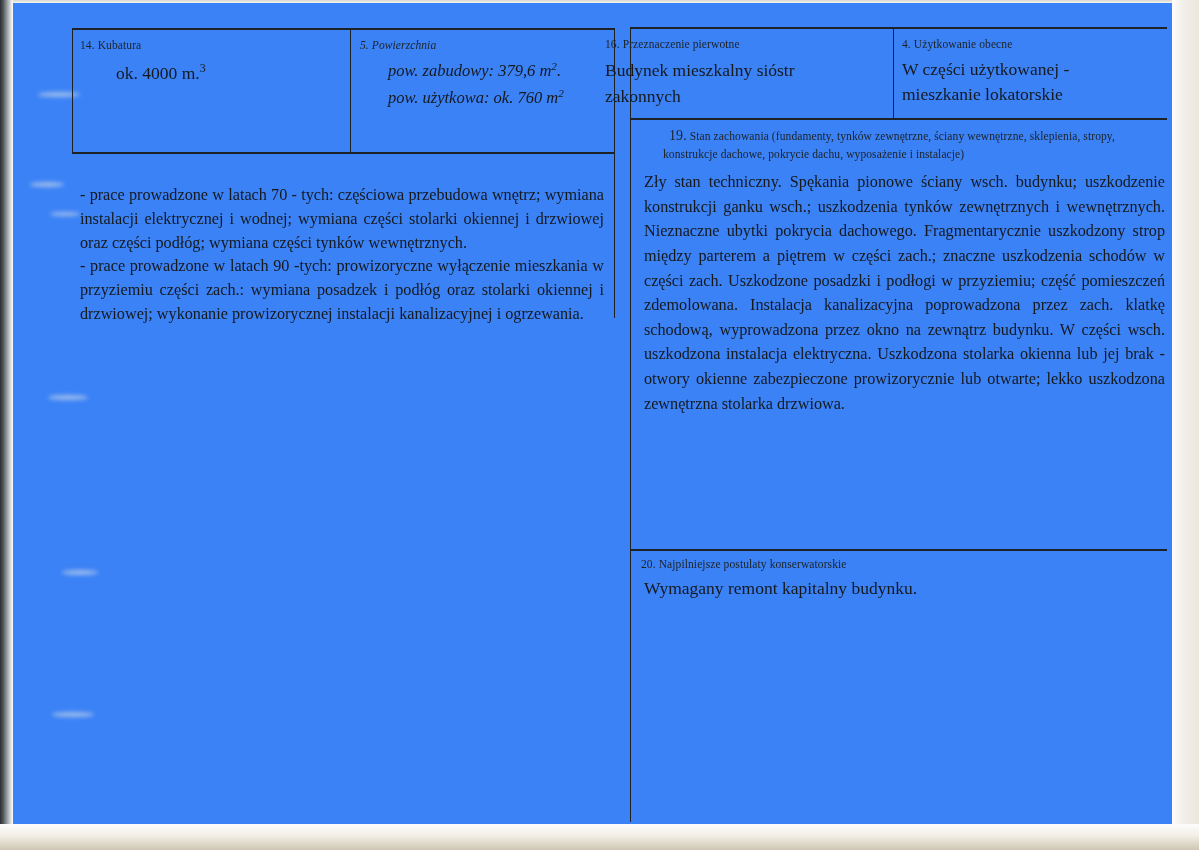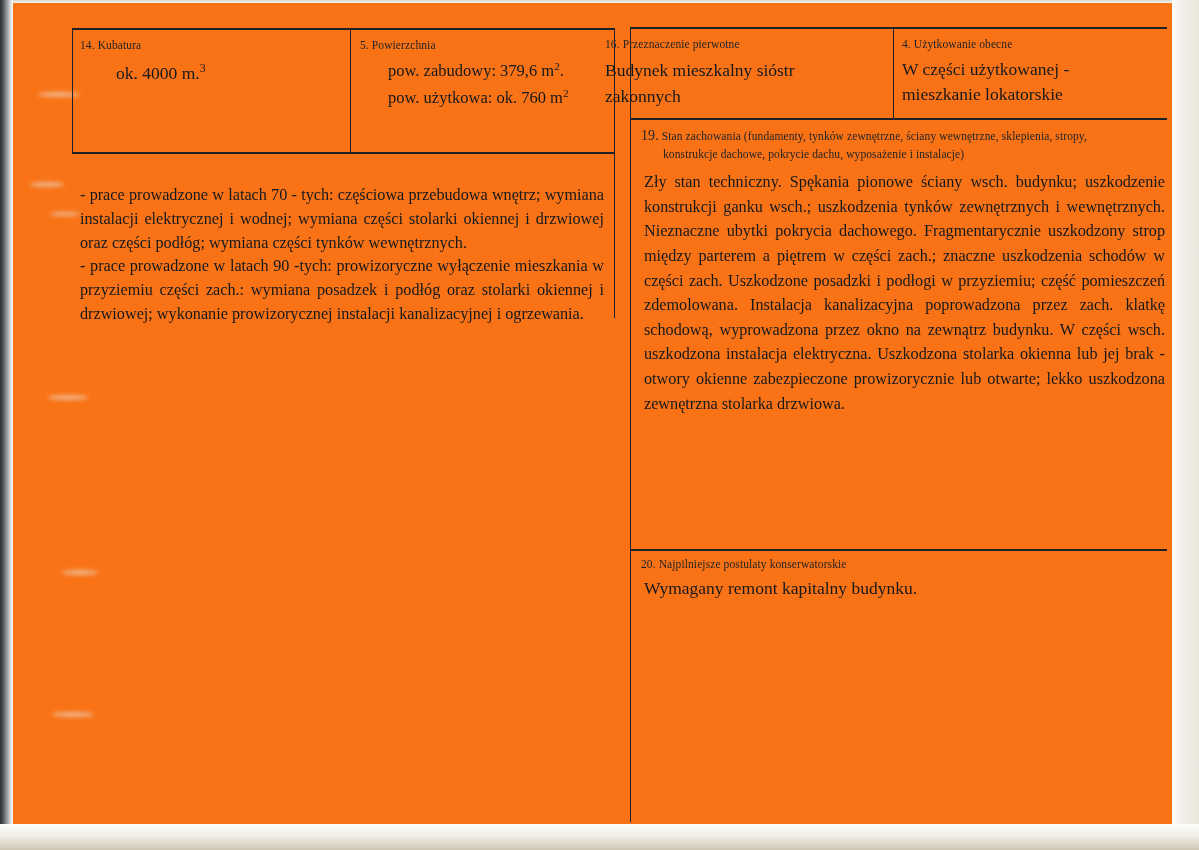--- a/index.html
+++ b/index.html
@@ -13,21 +13,21 @@
     overflow: hidden;
     background: #ffffff;
     font-family: "Liberation Serif", "DejaVu Serif", serif;
     color: #151515;
   }
 
   #page {
     position: relative;
     width: 1199px;
     height: 850px;
-    background: #f97316;
+    background: #3b82f6;
   }
 
   
   .scan-shadow-left {
     position: absolute;
     left: 0; top: 0;
     width: 13px; height: 850px;
     background: linear-gradient(to right, #2b2f33 0%, #4d5257 22%, #9aa0a3 55%, #e8eaea 88%, #fdfdfc 100%);
   }
   .scan-edge-right {
@@ -78,20 +78,21 @@
     font-family: "Liberation Serif", "DejaVu Serif", serif;
     font-size: 11.5px;
     line-height: 1.25;
     letter-spacing: .1px;
     color: #1d2226;
     white-space: nowrap;
   }
   .field-no.wrap { white-space: normal; }
   .field-no .big {
     font-size: 14px;
+    margin-left: 28px;
   }
   .field-no .indent {
     display: inline-block;
     padding-left: 22px;
   }
 
   .value {
     font-size: 17.5px;
     line-height: 1.5;
     color: #15191d;
@@ -156,21 +157,21 @@
   <div class="cell" style="left:72px; top:30px; width:278px; height:122px;">
     <div class="field-no" style="position:absolute; left:8px; top:8px;">
       <span>14.</span>
       <span>Kubatura</span>
     </div>
     <div class="value" style="position:absolute; left:44px; top:30px;">
       <span>ok. 4000 m.</span><sup>3</sup>
     </div>
   </div>
 
-  <div class="cell" style="left:350px; top:30px; width:264px; height:122px;">
+  <div class="cell" style="left:350px; top:30px; width:264px; height:122px;font-style:italic;">
     <div class="field-no" style="position:absolute; left:10px; top:8px;">
       <span>5.</span>
       <span>Powierzchnia</span>
     </div>
     <div class="value small" style="position:absolute; left:14px; top:27px; line-height:1.65;">
       <div>
         <span>pow. zabudowy: 379,6 m</span><sup>2</sup><span>.</span>
       </div>
       <div>
         <span>pow. użytkowa:  ok.  760 m</span><sup>2</sup><span></span>

